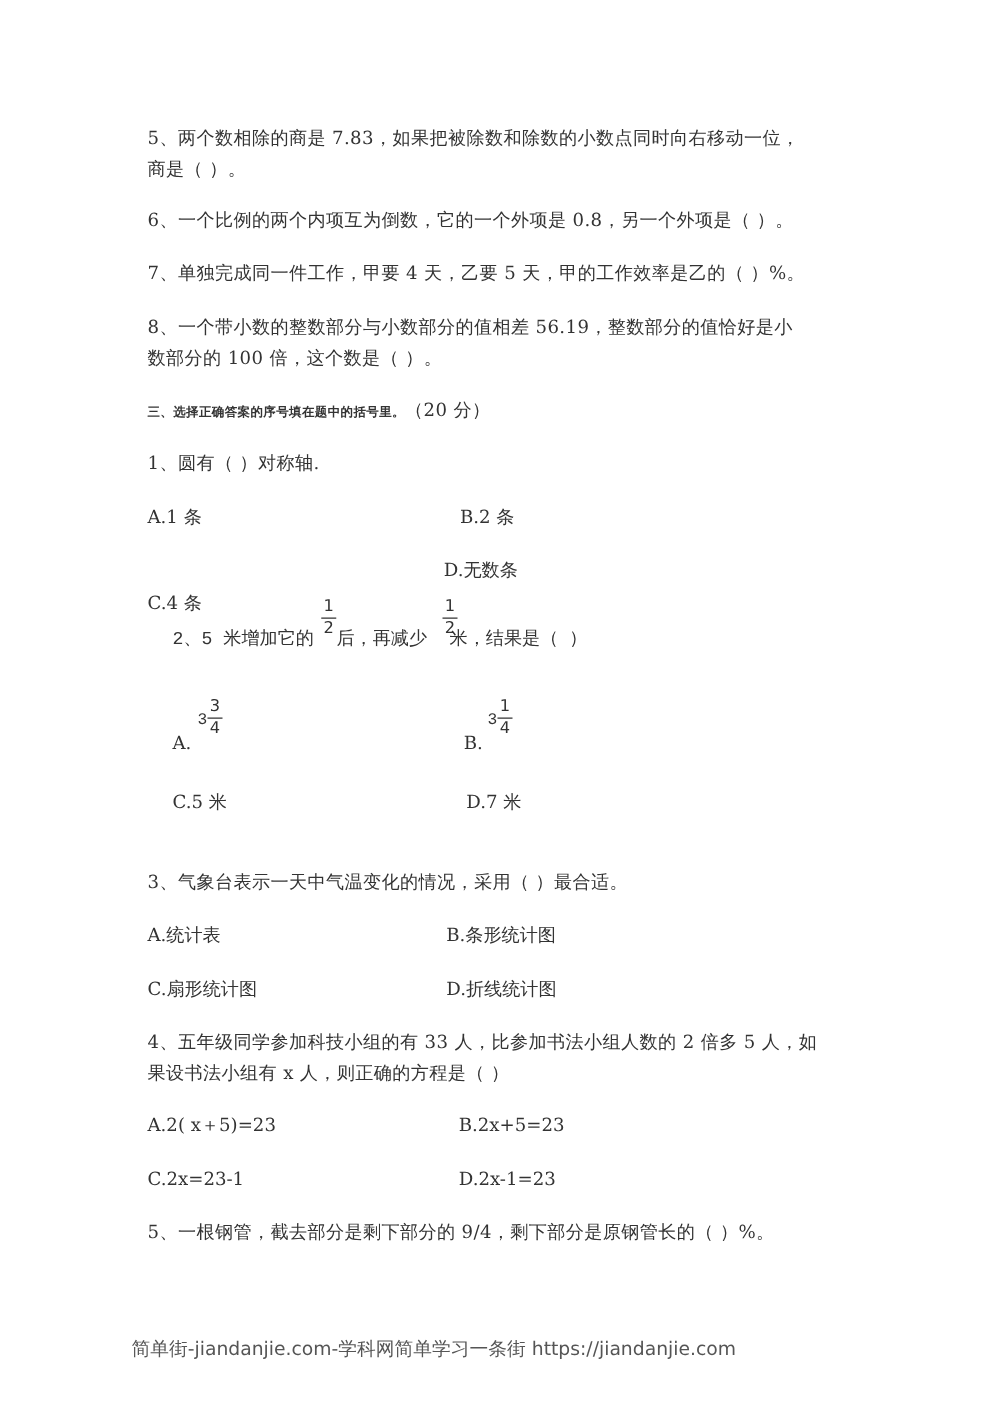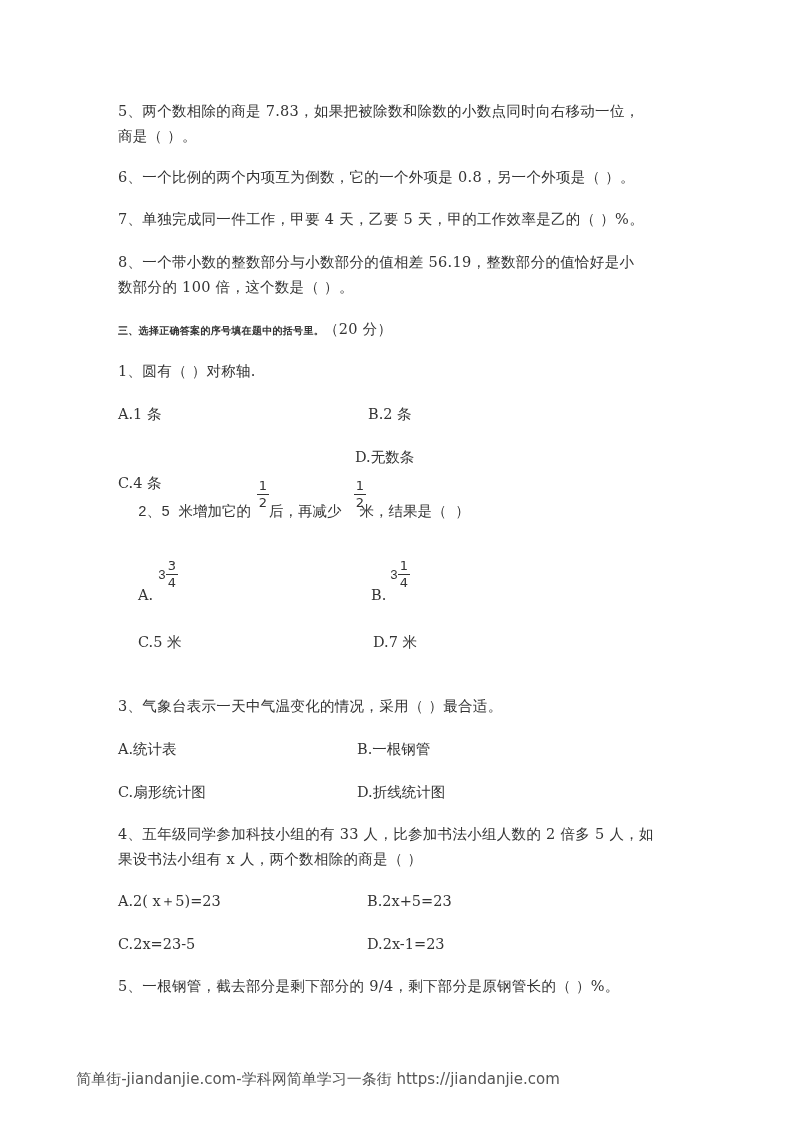--- a/index.html
+++ b/index.html
@@ -4,21 +4,21 @@
 <style>
   html, body { margin:0; padding:0; background:#ffffff; }
   body { width:793px; height:1122px; position:relative; overflow:hidden;
          font-family:"DejaVu Serif", "Liberation Serif", serif; color:#333; }
   .line { position:absolute; left:118px; font-size:14.5px; line-height:20px; white-space:nowrap; letter-spacing:0.3px; }
   .bold { font-weight:bold; font-family:"DejaVu Sans", sans-serif; font-size:10px; }
   .opt { position:absolute; font-size:14.5px; line-height:20px; white-space:nowrap; }
   .frac { position:absolute; font-family:"DejaVu Sans", sans-serif; font-size:13px; text-align:center; width:12px; line-height:14px; }
   .frac .bar { display:block; border-top:1px solid #333; margin:1px 0; }
   .sans { font-family:Liberation Mono, monospace; }
-  .footer { position:absolute; left:0; width:636px; top:1070px; text-align:center; font-family:"DejaVu Sans", sans-serif; font-size:15px; color:#555; }
+  .footer { position:absolute; left:0; width:636px; top:1070px; text-align:center; font-family:"DejaVu Sans", sans-serif; font-size:15px; color:#555;padding-left:29px; }
 </style>
 </head>
 <body>
 
 <div class="line" style="top:101px">5、两个数相除的商是 7.83，如果把被除数和除数的小数点同时向右移动一位，</div>
 <div class="line" style="top:126px">商是（   ）。</div>
 <div class="line" style="top:167px">6、一个比例的两个内项互为倒数，它的一个外项是 0.8，另一个外项是（   ）。</div>
 <div class="line" style="top:209px">7、单独完成同一件工作，甲要 4 天，乙要 5 天，甲的工作效率是乙的（   ）%。</div>
 <div class="line" style="top:252px">8、一个带小数的整数部分与小数部分的值相差 56.19，整数部分的值恰好是小</div>
 <div class="line" style="top:277px">数部分的 100 倍，这个数是（   ）。</div>
@@ -53,26 +53,26 @@
 <div class="opt sans" style="left:390px; top:566px; font-size:13px">3</div>
 <div class="frac" style="left:398px; top:559px">
   <span>1</span><span class="bar"></span><span>4</span>
 </div>
 
 <div class="opt" style="left:138px; top:632px">C.5 米</div>
 <div class="opt" style="left:373px; top:632px">D.7 米</div>
 
 <div class="line" style="top:696px">3、气象台表示一天中气温变化的情况，采用（   ）最合适。</div>
 <div class="opt" style="left:118px; top:739px">A.统计表</div>
-<div class="opt" style="left:357px; top:739px">B.一根钢管</div>
+<div class="opt" style="left:357px; top:739px">B.条形统计图</div>
 <div class="opt" style="left:118px; top:782px">C.扇形统计图</div>
 <div class="opt" style="left:357px; top:782px">D.折线统计图</div>
 
 <div class="line" style="top:824px">4、五年级同学参加科技小组的有 33 人，比参加书法小组人数的 2 倍多 5 人，如</div>
-<div class="line" style="top:849px">果设书法小组有 x 人，两个数相除的商是（   ）</div>
+<div class="line" style="top:849px">果设书法小组有 x 人，则正确的方程是（   ）</div>
 <div class="opt" style="left:118px; top:891px">A.2( x＋5)=23</div>
 <div class="opt" style="left:367px; top:891px">B.2x+5=23</div>
-<div class="opt" style="left:118px; top:934px">C.2x=23-5</div>
+<div class="opt" style="left:118px; top:934px">C.2x=23-1</div>
 <div class="opt" style="left:367px; top:934px">D.2x-1=23</div>
 
 <div class="line" style="top:976px">5、一根钢管，截去部分是剩下部分的 9/4，剩下部分是原钢管长的（   ）%。</div>
 
 <div class="footer">简单街-jiandanjie.com-学科网简单学习一条街 https://jiandanjie.com</div>
 
 </body></html>

